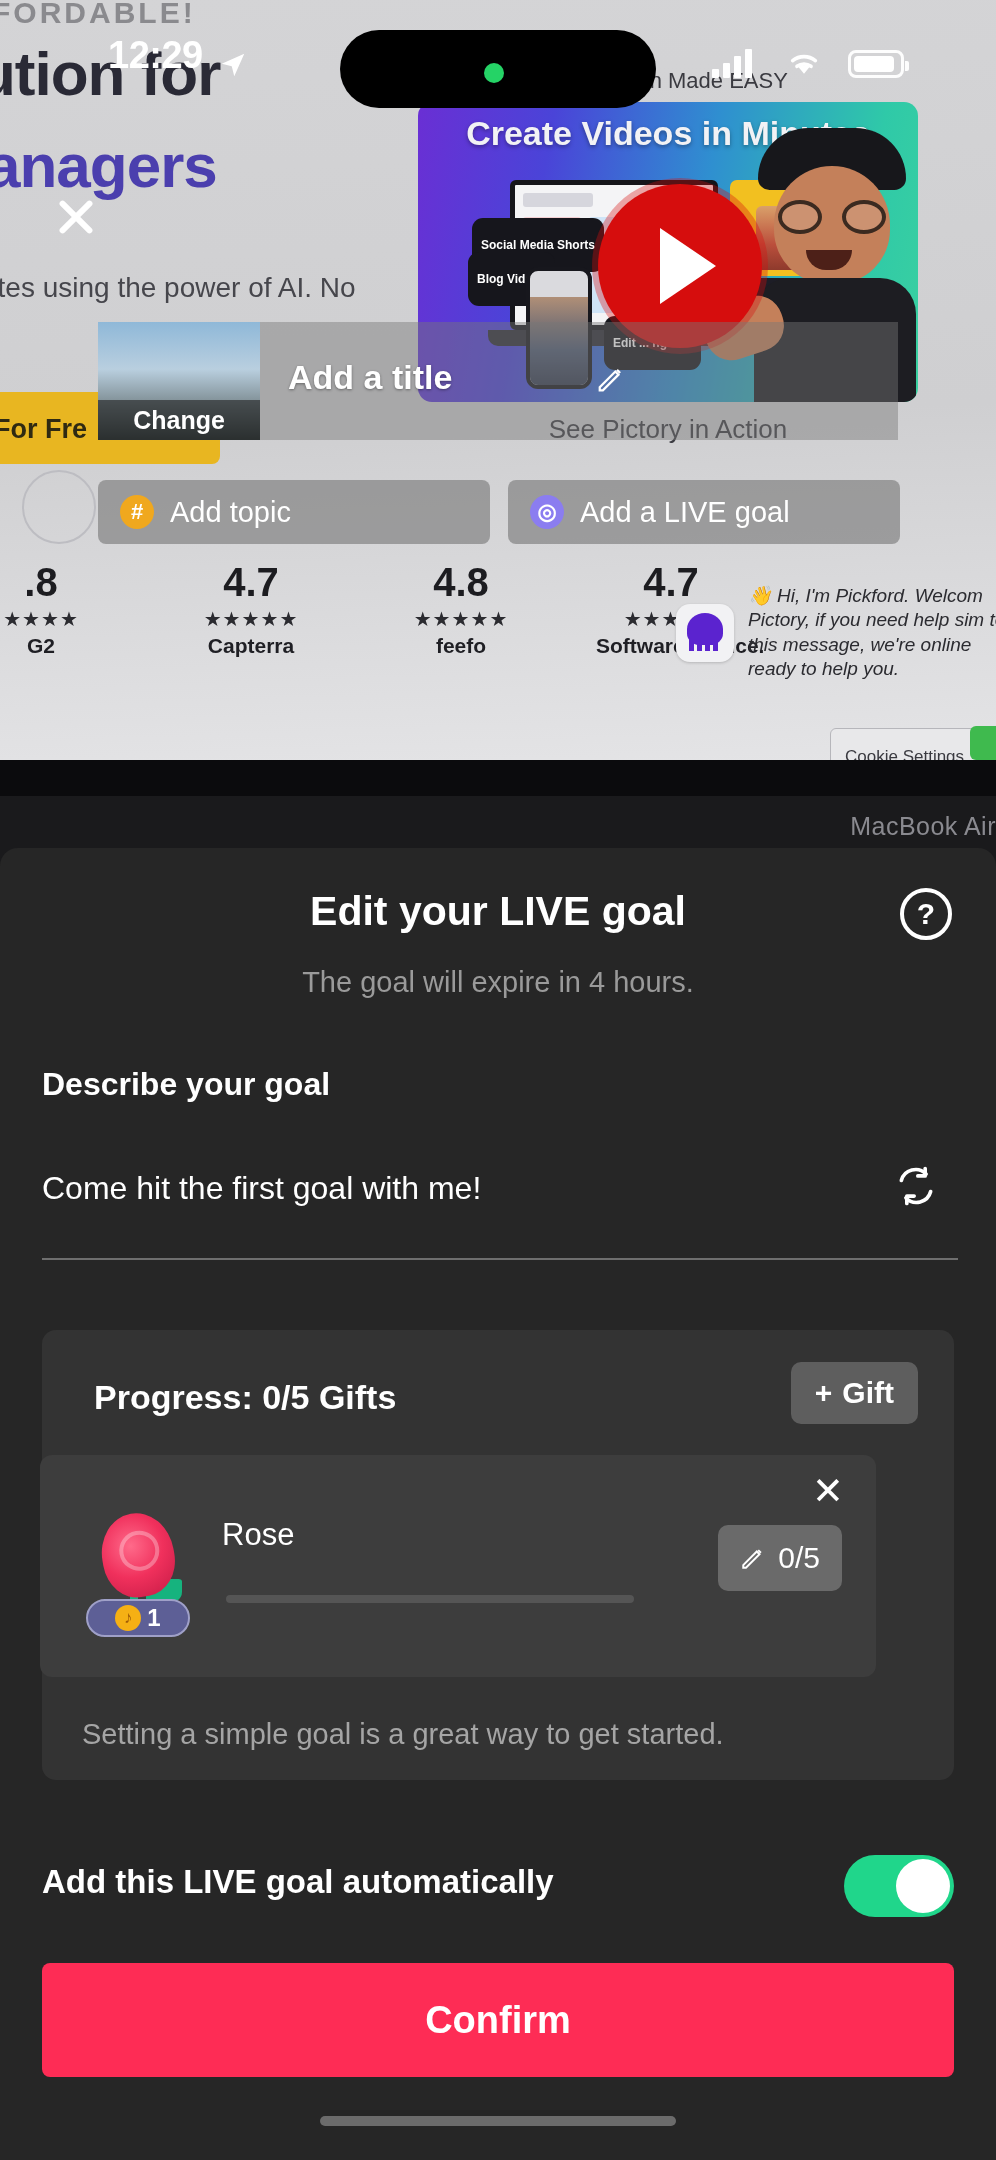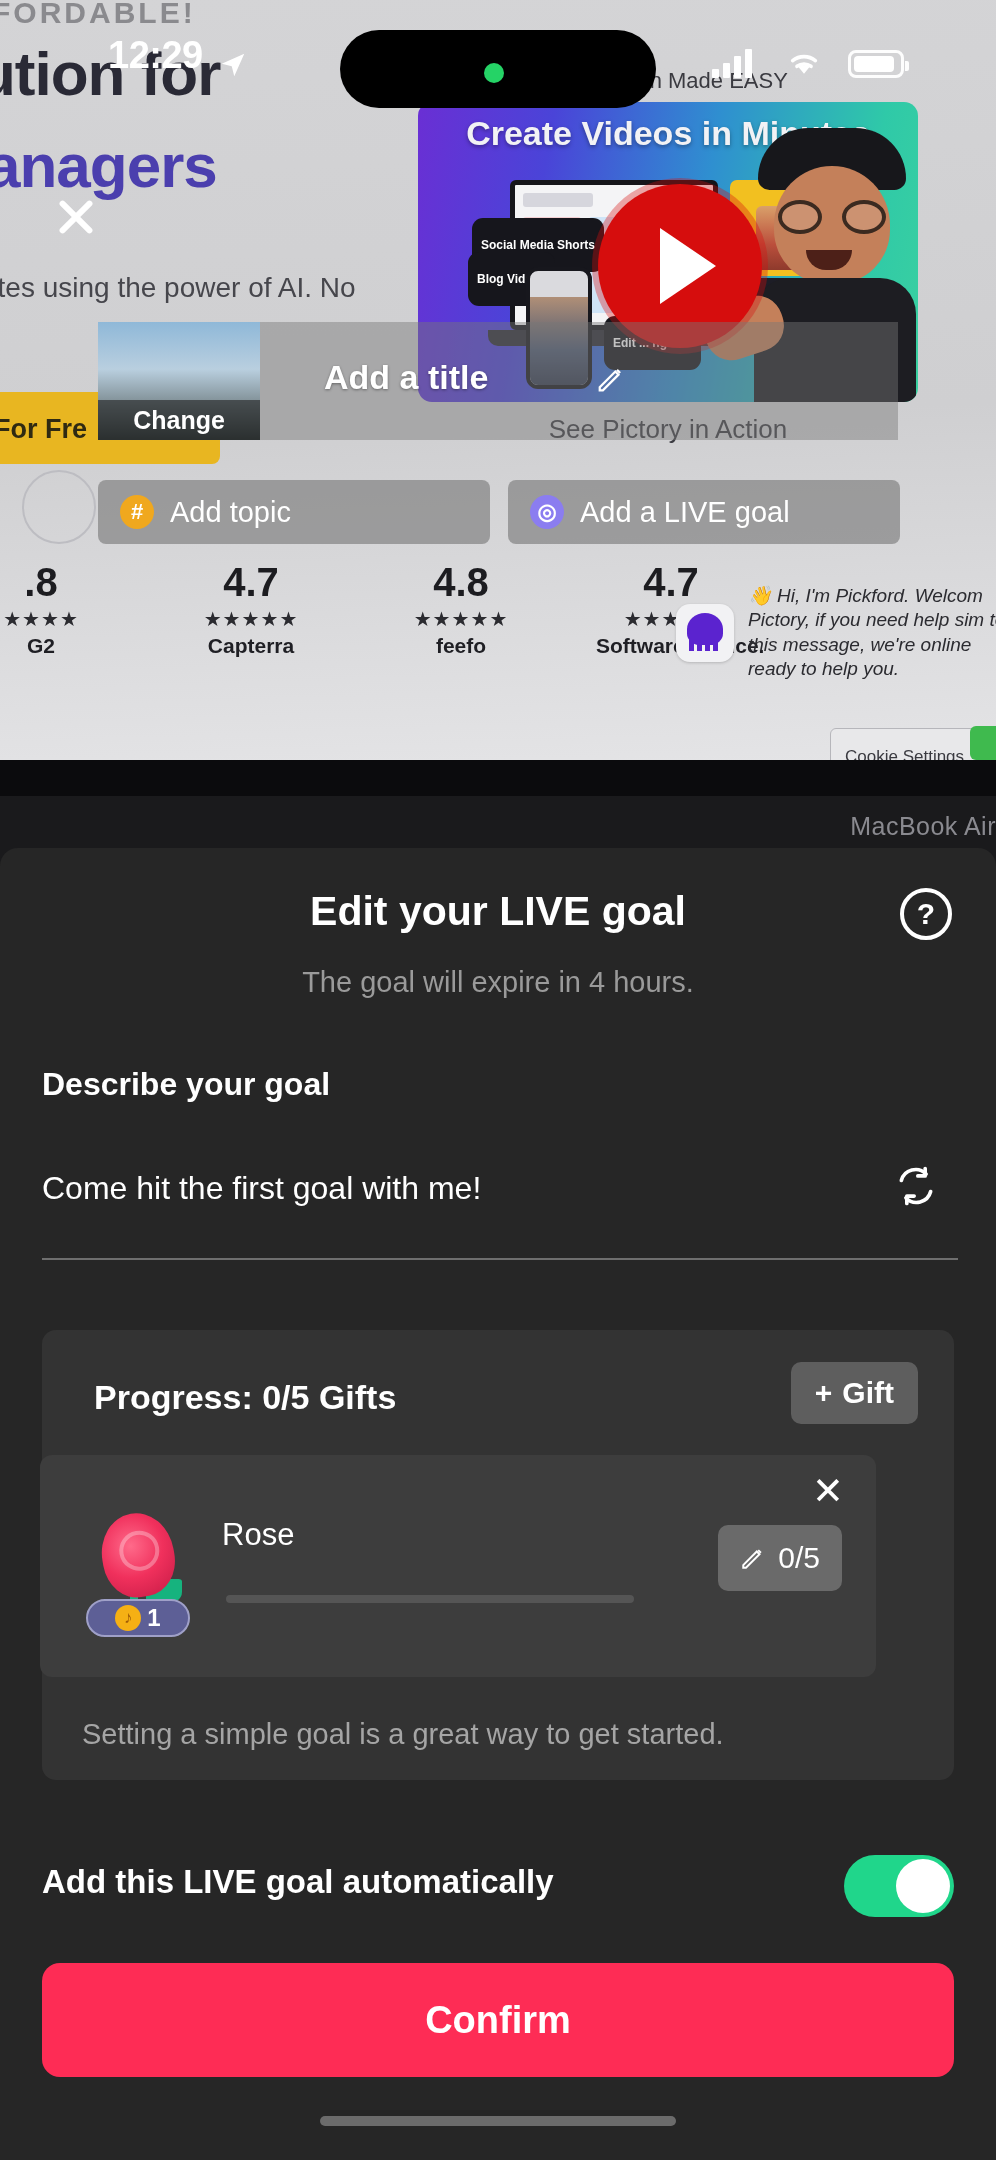--- a/index.html
+++ b/index.html
@@ -114,21 +114,21 @@
   .tt-close::after  { transform:rotate(-45deg); }
 
   .title-row { position:absolute; left:98px; top:322px; width:800px; height:118px;
         background:rgba(120,120,120,.45); }
   .thumb { position:absolute; left:0px; top:0px; width:162px; height:118px;
         background:linear-gradient(180deg,#8fb8d8 0%,#b9cfdf 40%,#7d8c92 70%,#3f4a4a 100%); }
   .thumb-lbl { position:absolute; left:0; bottom:0; width:100%; height:40px;
         background:rgba(30,30,30,.6); color:#fff; font-size:25px; font-weight:700;
         display:flex; align-items:center; justify-content:center; }
   .add-title { position:absolute; left:190px; top:36px; font-size:34px; font-weight:600;
-        color:#fff; text-shadow:0 1px 3px rgba(0,0,0,.4); white-space:nowrap;margin-left:36px; }
+        color:#fff; text-shadow:0 1px 3px rgba(0,0,0,.4); white-space:nowrap; }
   .pencil-ic { position:absolute; left:498px; top:42px; width:30px; height:30px; }
 
   .chip { position:absolute; top:480px; height:64px; border-radius:8px;
         background:rgba(120,120,120,.62); display:flex; align-items:center; }
   .chip-topic { left:98px; width:392px; }
   .chip-goal  { left:508px; width:392px; }
   .chip .ic { width:34px; height:34px; margin-left:22px; border-radius:50%;
         display:flex; align-items:center; justify-content:center;
         font-size:22px; font-weight:800; color:#fff; }
   .ic-hash { background:#f0a81e; }
@@ -194,21 +194,21 @@
   .prog-hint { position:absolute; left:82px; top:1718px; font-size:29px; color:#a5a5a5; }
 
   .auto-row { position:absolute; left:0; top:1855px; width:996px; height:70px; }
   .auto-lbl { position:absolute; left:42px; top:8px; font-size:33px; font-weight:600; color:#fff; }
   .toggle { position:absolute; right:42px; top:0px; width:110px; height:62px;
         background:#20d68b; border-radius:31px; }
   .toggle .knob { position:absolute; right:4px; top:4px; width:54px; height:54px;
         background:#fff; border-radius:50%; }
 
   .confirm { position:absolute; left:42px; top:1963px; width:912px; height:114px;
-        background:#fe2c55; border-radius:18px; color:#fff; font-size:38px;
+        background:#fe2c55; border-radius:8px; color:#fff; font-size:38px;
         font-weight:700; display:flex; align-items:center; justify-content:center; }
   .home-ind { position:absolute; left:50%; transform:translateX(-50%); top:2116px;
         width:356px; height:10px; background:#6b6b6b; border-radius:5px; }
 
   
   .status { position:absolute; left:0; top:0; width:996px; height:96px; z-index:40; }
   .clock { position:absolute; left:108px; top:34px; font-size:38px; font-weight:600;
         color:#fff; letter-spacing:-.5px; }
   .loc-ic { position:absolute; left:218px; top:50px; width:30px; height:30px; }
   .island { position:absolute; left:340px; top:30px; width:316px; height:78px;

